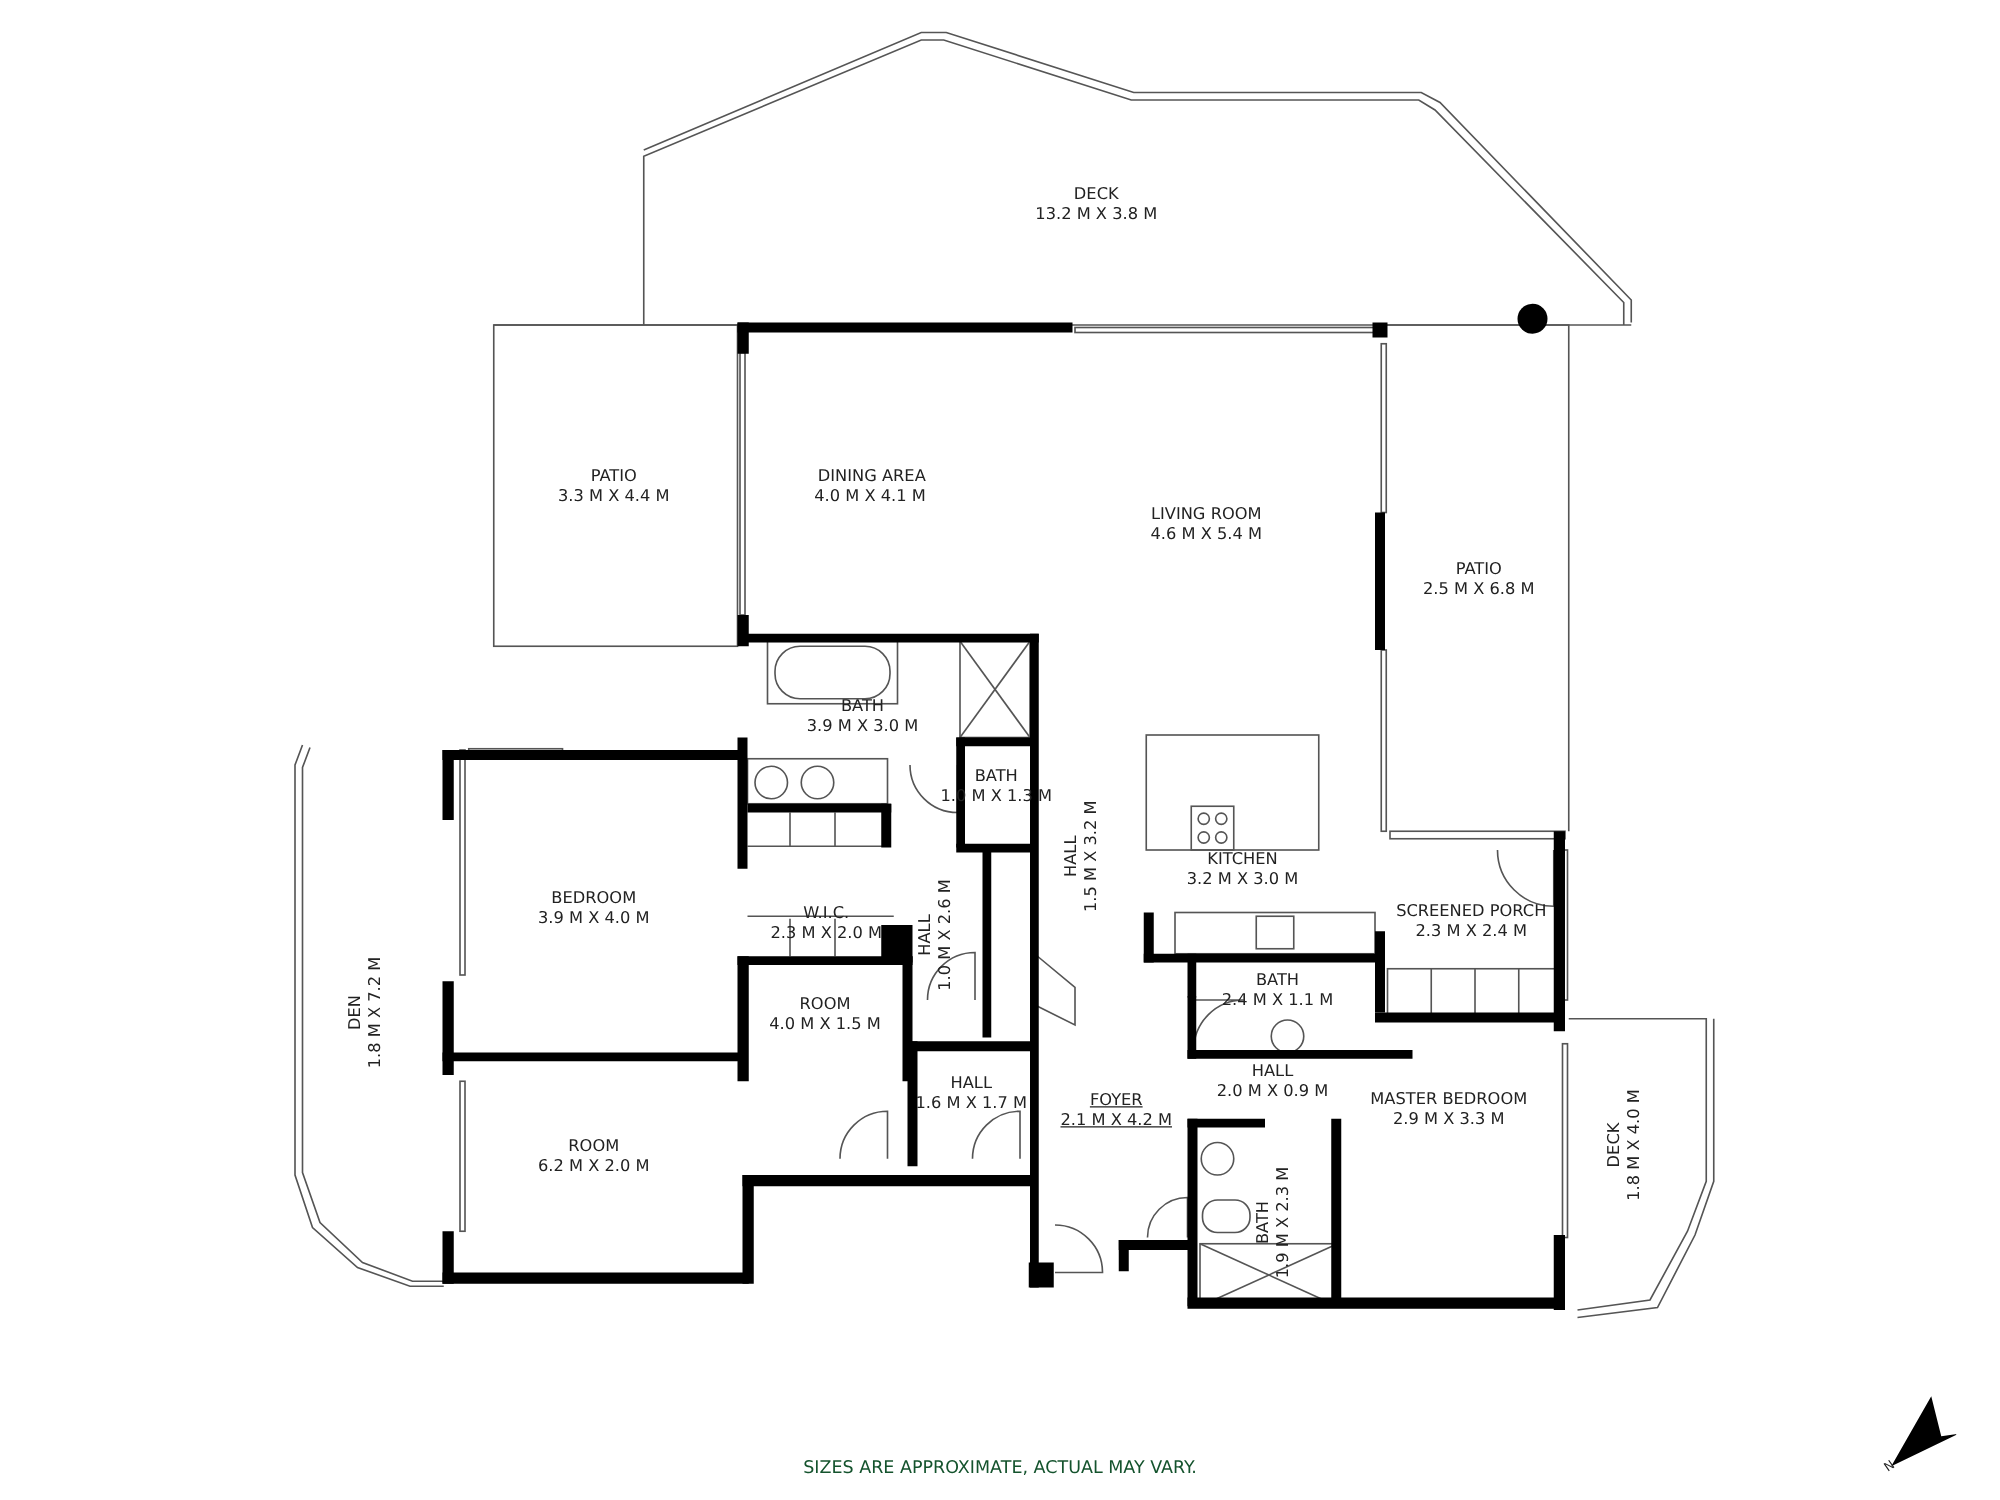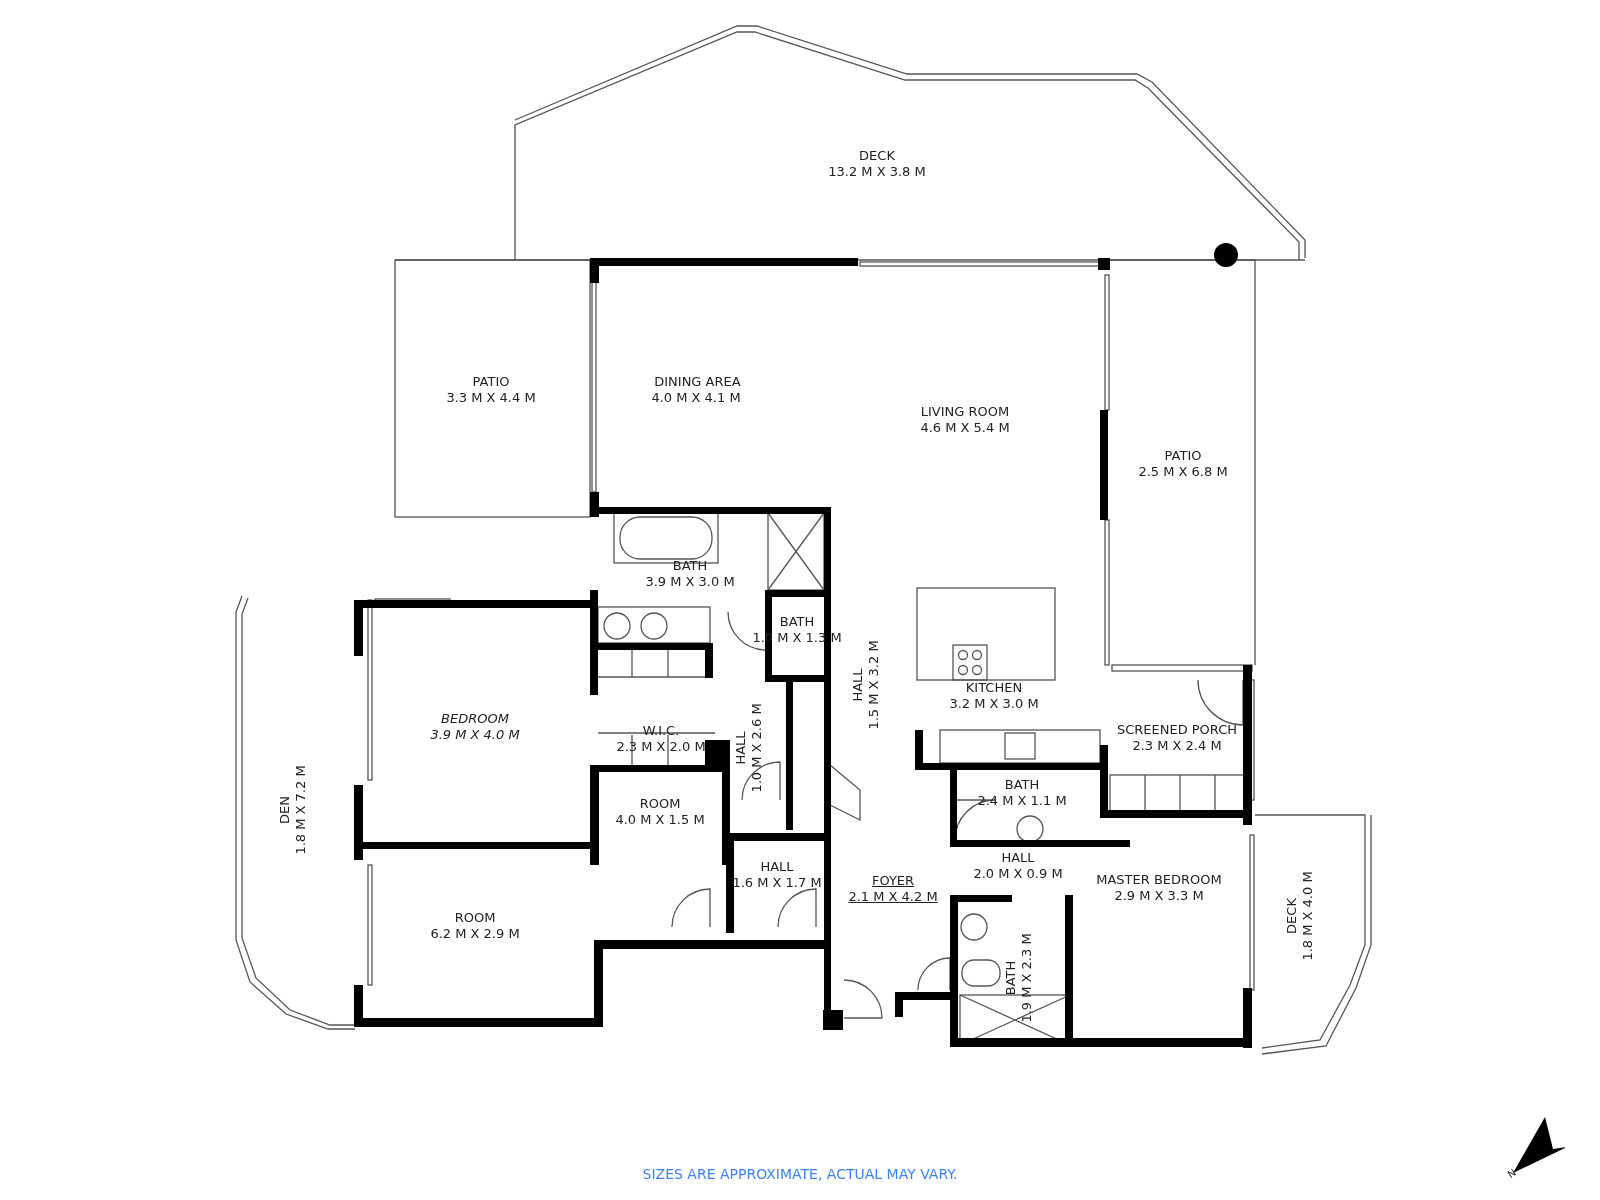--- a/index.html
+++ b/index.html
@@ -1,21 +1,21 @@
 <!DOCTYPE html>
 <html><head>
 <meta charset="utf-8">
 <style>
   html,body{margin:0;padding:0;background:#ffffff;}
   body{width:1600px;height:1200px;overflow:hidden;position:relative;font-family:"DejaVu Sans","Liberation Sans",sans-serif;}
   #plan{position:absolute;left:0;top:0;width:1600px;height:1200px;}
   .lbl{position:absolute;text-align:center;color:#222;font-size:13px;line-height:16px;white-space:nowrap;transform:translate(-50%,-50%);}
   .lbl .nm,.lbl .dm{display:block;}
   .rot{transform:translate(-50%,-50%) rotate(-90deg);}
-  #disclaimer{position:absolute;left:800px;top:1166px;transform:translateX(-50%);font-size:14px;color:#3b82f6;white-space:nowrap;}
+  #disclaimer{position:absolute;left:800px;top:1166px;transform:translateX(-50%);font-size:14px;color:#14532d;white-space:nowrap;}
   #compass{position:absolute;left:1505px;top:1115px;width:60px;height:60px;}
   #compass-n{position:absolute;left:1508px;top:1168px;font-size:10px;color:#222;transform:rotate(-35deg);}
 </style>
 </head>
 <body>
 
 <svg id="plan" viewBox="0 0 1600 1200" xmlns="http://www.w3.org/2000/svg">
 
   <g fill="none" stroke="#555" stroke-width="1.3">
 
@@ -186,21 +186,21 @@
   <span class="dm">2.3 M X 2.4 M</span>
 </div>
 <div class="lbl" style="left:661px;top:704px;margin-top:35px;">
   <span class="nm">W.I.C.</span>
   <span class="dm">2.3 M X 2.0 M</span>
 </div>
 <div class="lbl rot" style="left:749px;top:748px;">
   <span class="nm">HALL</span>
   <span class="dm">1.0 M X 2.6 M</span>
 </div>
-<div class="lbl" style="left:475px;top:727px;font-style:italic;">
+<div class="lbl" style="left:475px;top:727px;">
   <span class="nm">BEDROOM</span>
   <span class="dm">3.9 M X 4.0 M</span>
 </div>
 <div class="lbl rot" style="left:293px;top:810px;">
   <span class="nm">DEN</span>
   <span class="dm">1.8 M X 7.2 M</span>
 </div>
 <div class="lbl" style="left:660px;top:812px;">
   <span class="nm">ROOM</span>
   <span class="dm">4.0 M X 1.5 M</span>
@@ -216,21 +216,21 @@
 <div class="lbl" style="left:893px;top:889px;text-decoration:underline;">
   <span class="nm">FOYER</span>
   <span class="dm">2.1 M X 4.2 M</span>
 </div>
 <div class="lbl" style="left:1018px;top:866px;">
   <span class="nm">HALL</span>
   <span class="dm">2.0 M X 0.9 M</span>
 </div>
 <div class="lbl" style="left:475px;top:926px;">
   <span class="nm">ROOM</span>
-  <span class="dm">6.2 M X 2.9 M</span>
+  <span class="dm">6.2 M X 2.0 M</span>
 </div>
 <div class="lbl rot" style="left:1019px;top:978px;">
   <span class="nm">BATH</span>
   <span class="dm">1.9 M X 2.3 M</span>
 </div>
 <div class="lbl" style="left:1159px;top:888px;">
   <span class="nm">MASTER BEDROOM</span>
   <span class="dm">2.9 M X 3.3 M</span>
 </div>
 <div class="lbl rot" style="left:1300px;top:916px;">

